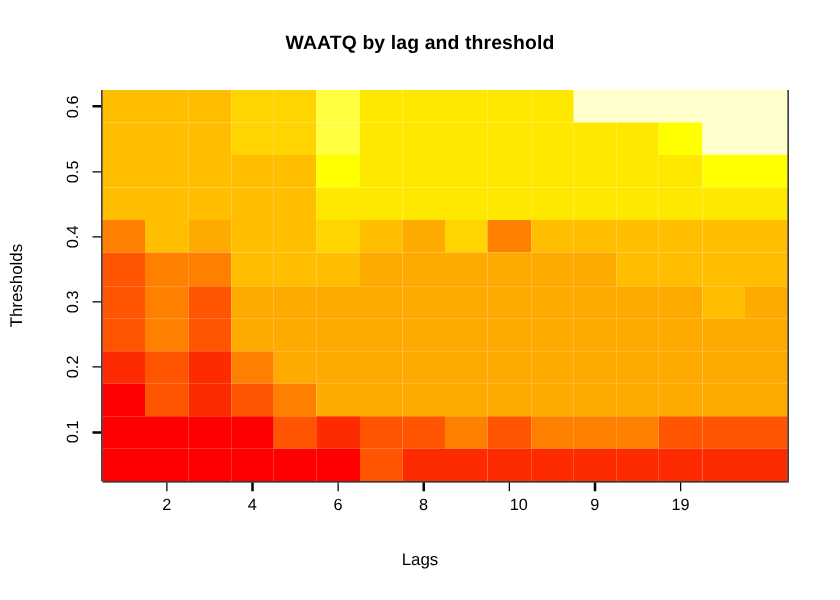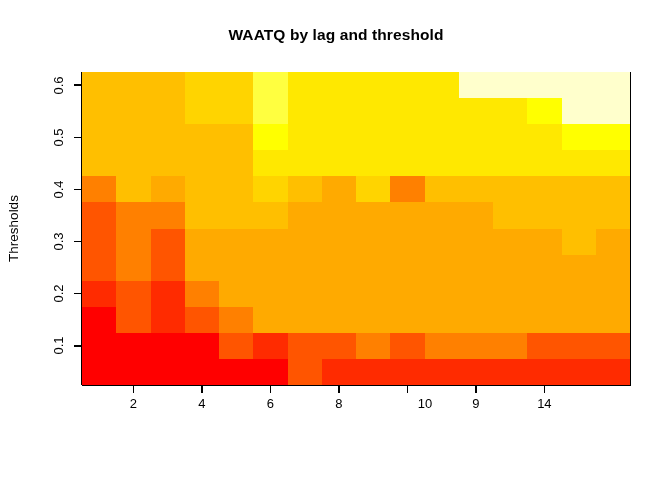--- a/index.html
+++ b/index.html
@@ -350,25 +350,25 @@
   <div id="x-ticks">
       <div class="tick-x" style="left: 132.725px;"></div>
       <div class="xtick-label" style="left: 133.375px;">2</div>
       <div class="tick-x" style="left: 201.225px;"></div>
       <div class="xtick-label" style="left: 201.875px;">4</div>
       <div class="tick-x" style="left: 269.725px;"></div>
       <div class="xtick-label" style="left: 270.375px;">6</div>
       <div class="tick-x" style="left: 338.225px;"></div>
       <div class="xtick-label" style="left: 338.875px;">8</div>
       <div class="tick-x" style="left: 406.725px;"></div>
-      <div class="xtick-label" style="left: 425px; text-align: center;">10</div>
+      <div class="xtick-label" style="left: 415px; text-align: center;">10</div>
       <div class="tick-x" style="left: 475.225px;"></div>
       <div class="xtick-label" style="left: 475.875px;">9</div>
       <div class="tick-x" style="left: 543.725px;"></div>
-      <div class="xtick-label" style="left: 544.375px;">14</div>
+      <div class="xtick-label" style="left: 544.375px;">19</div>
     </div>
   <div id="y-ticks">
       <div class="tick-y" style="top: 345.225px;"></div>
       <div class="ytick-label-wrap" style="top: 345.875px;">
         <span class="ytick-rot">0.1</span>
       </div>
       <div class="tick-y" style="top: 293.058px;"></div>
       <div class="ytick-label-wrap" style="top: 293.708px;">
         <span class="ytick-rot">0.2</span>
       </div>
@@ -383,18 +383,19 @@
       <div class="tick-y" style="top: 136.558px;"></div>
       <div class="ytick-label-wrap" style="top: 137.208px;">
         <span class="ytick-rot">0.5</span>
       </div>
       <div class="tick-y" style="top: 84.3917px;"></div>
       <div class="ytick-label-wrap" style="top: 85.0417px;">
         <span class="ytick-rot">0.6</span>
       </div>
     </div>
 
+  <div id="xlab">Lags</div>
 
   <div id="ylab-wrap">
     <div id="ylab">Thresholds</div>
   </div>
 
 </div>
 
 </body></html>

